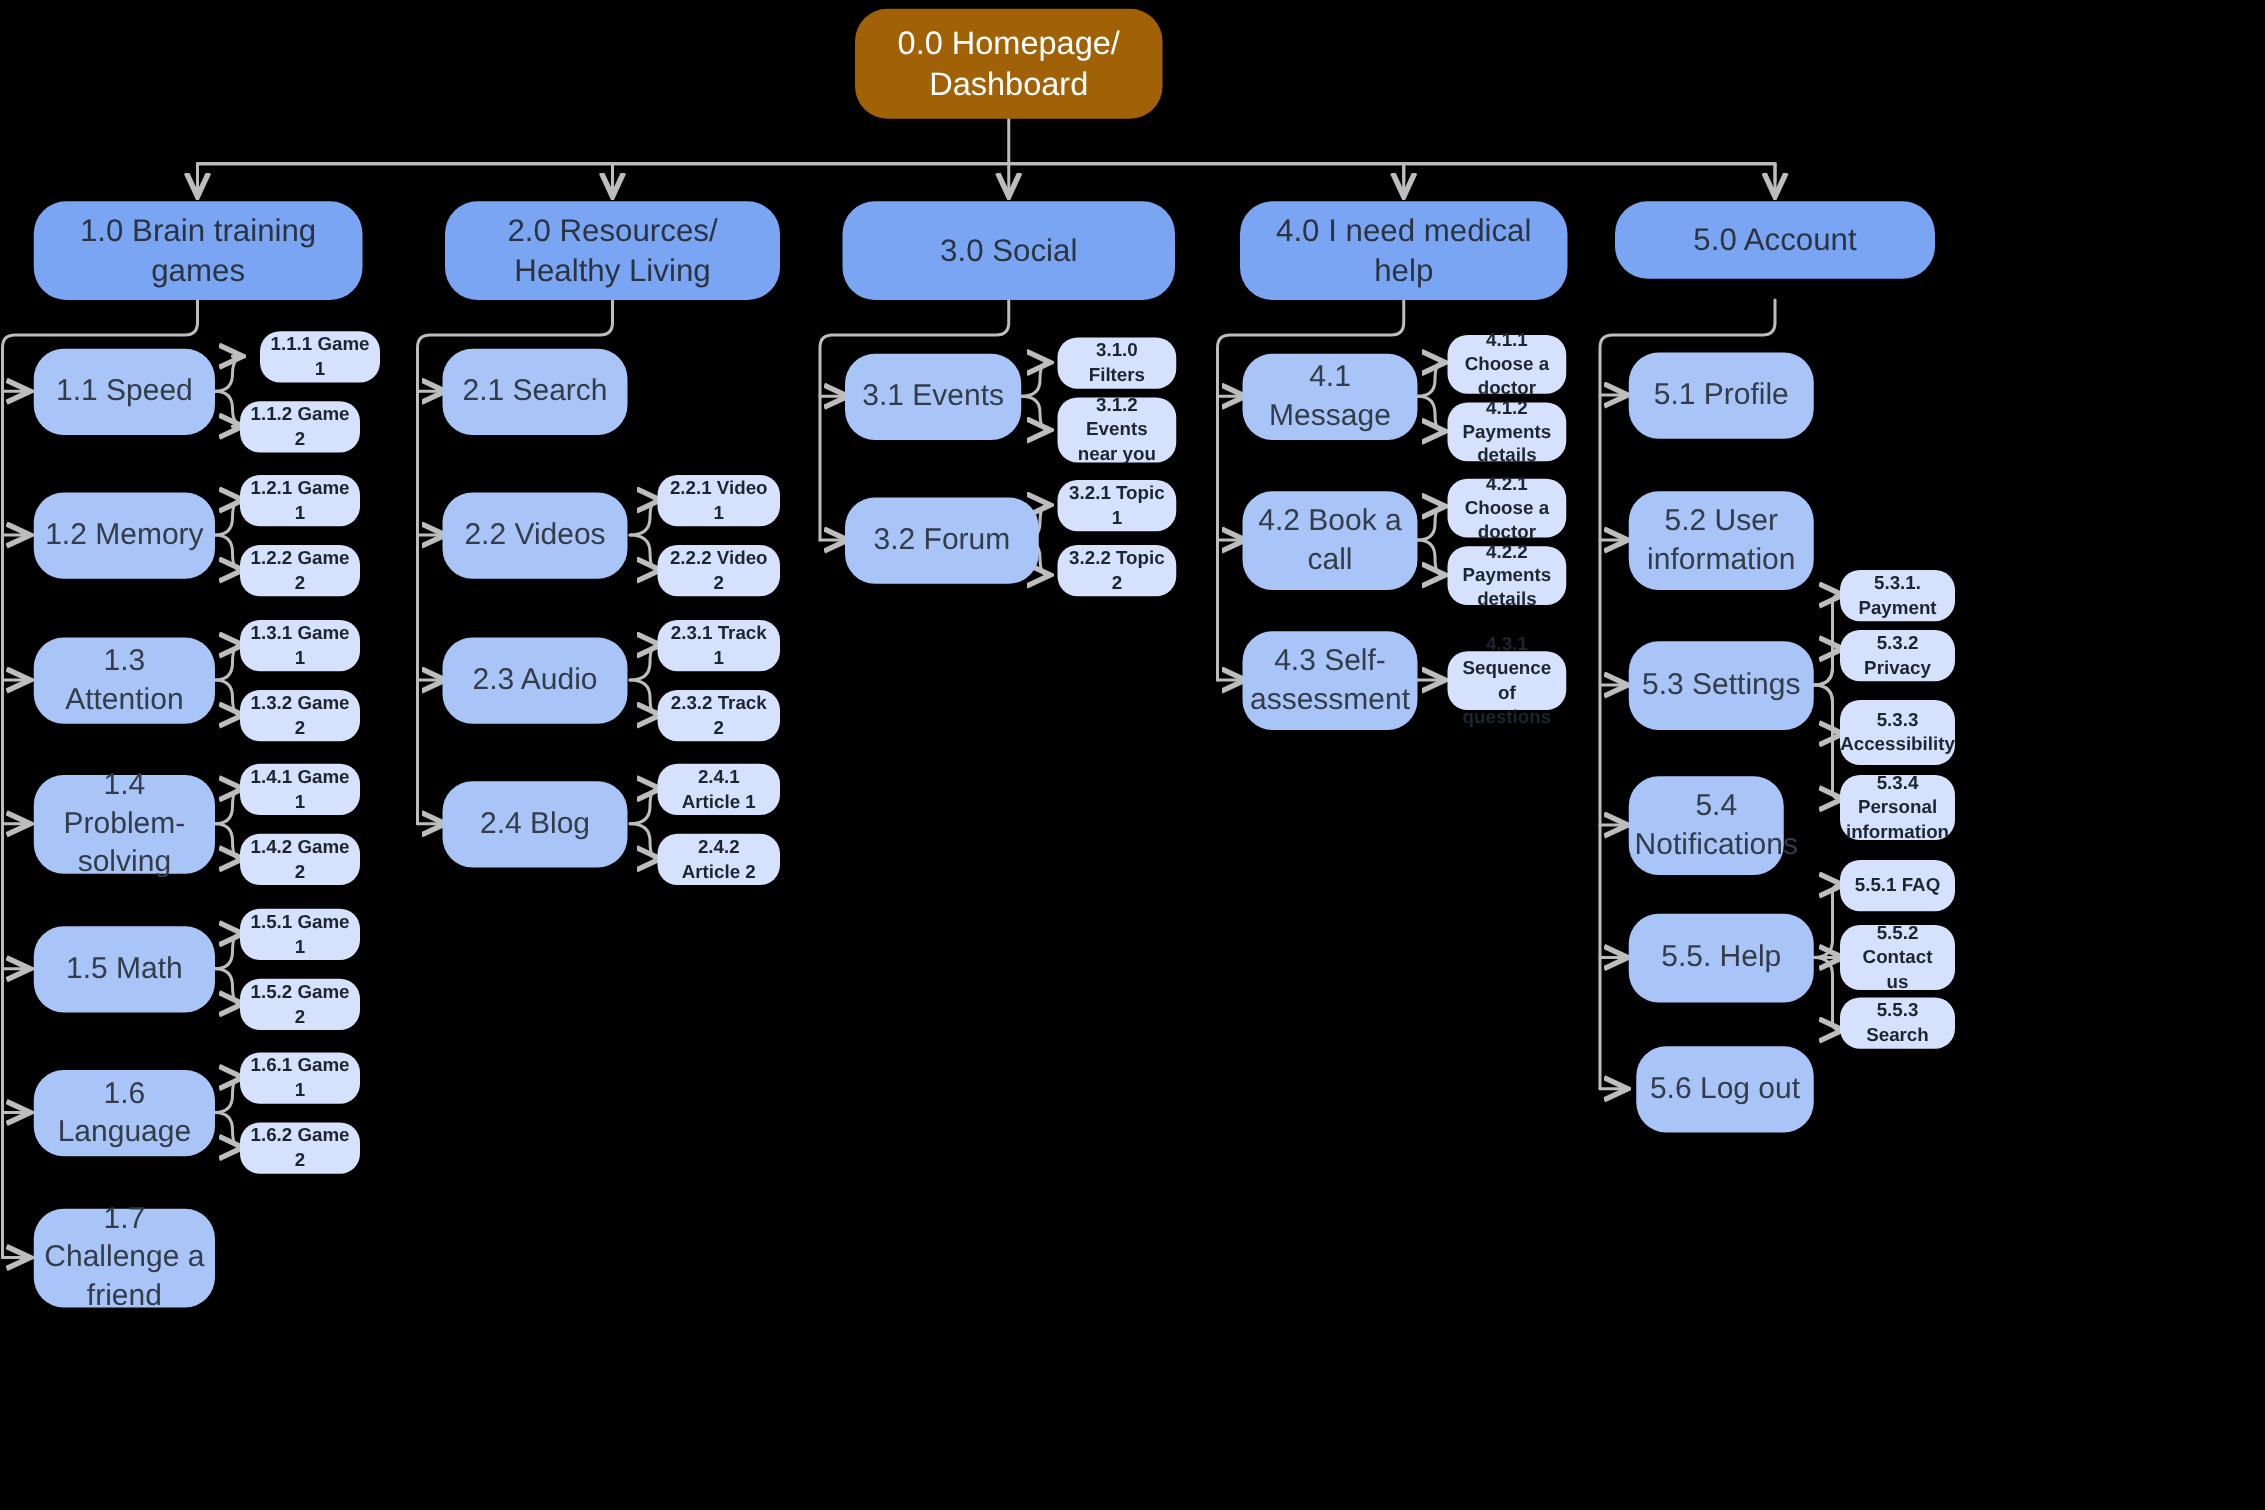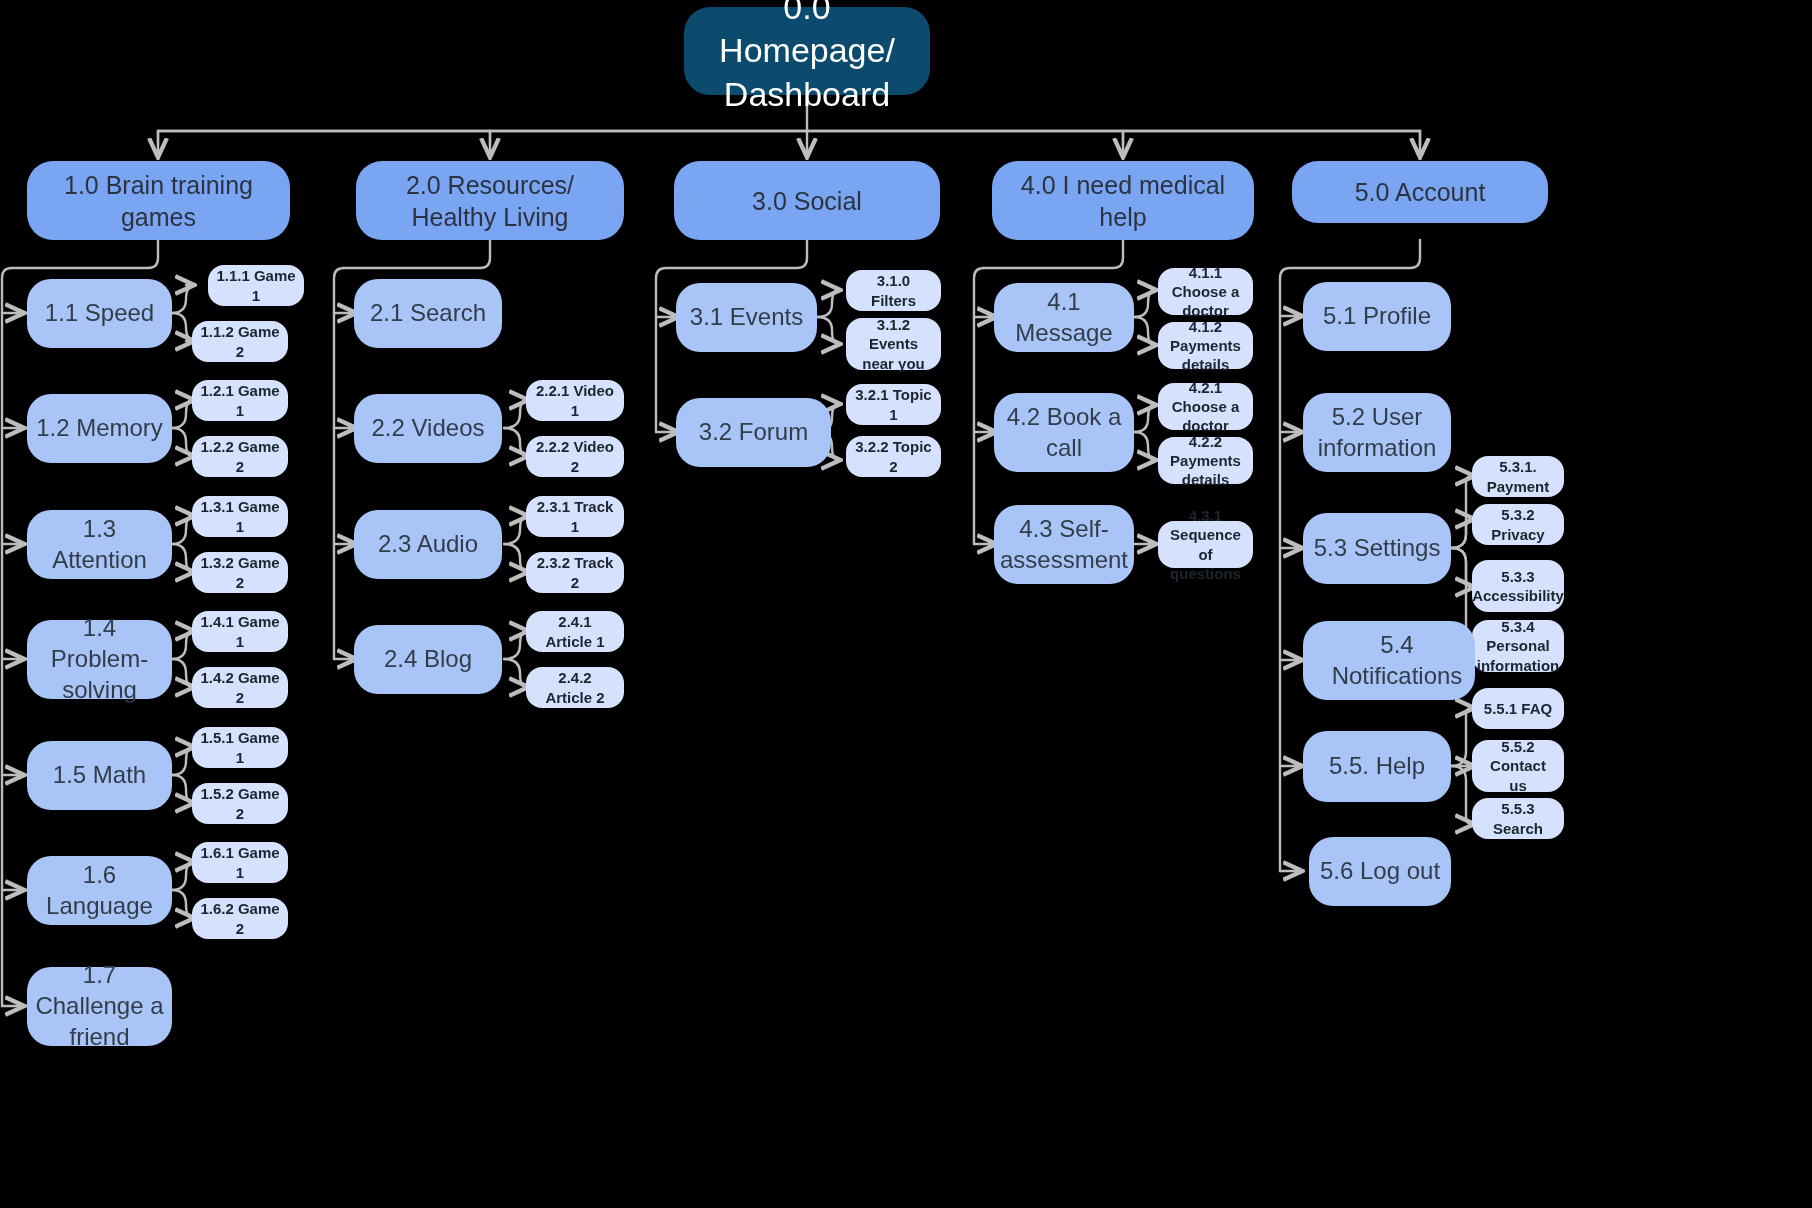--- a/index.html
+++ b/index.html
@@ -3,21 +3,21 @@
 <meta charset="utf-8">
 <style>
   html,body{margin:0;padding:0;background:#000;}
   body{width:1812px;height:1208px;position:relative;overflow:hidden;
        font-family:"Liberation Sans",sans-serif;}
   #canvas{position:absolute;left:0;top:0;width:1812px;height:1208px;}
   svg.links{position:absolute;left:0;top:0;width:1812px;height:1208px;pointer-events:none;}
   .node{position:absolute;display:flex;align-items:center;justify-content:center;
         text-align:center;box-sizing:border-box;border-radius:22px;
         color:#2b3340;line-height:1.28;padding:4px 8px;}
-  .lvl0{background:#0c4a6e;color:#ffffff;font-size:34px;border-radius:26px;}
+  .lvl0{background:#a16207;color:#ffffff;font-size:26px;border-radius:26px;}
   .lvl1{background:#7AA5F2;color:#2b3340;font-size:25px;border-radius:26px;}
   .lvl2{background:#A9C4F7;color:#333c49;font-size:24px;border-radius:24px;}
   .lvl3{background:#D6E2FD;color:#1d2530;font-size:15px;font-weight:bold;border-radius:16px;}
 </style>
 </head>
 <body>
 
 <div id="canvas">
 
   <svg class="links" viewBox="0 0 1812 1208">
@@ -190,21 +190,21 @@
   <div class="node lvl2" style="left:1303px;top:282px;width:148px;height:69px;">5.1 Profile</div>
 
   <div class="node lvl2" style="left:1303px;top:393px;width:148px;height:79px;">5.2 User information</div>
 
   <div class="node lvl2" style="left:1303px;top:513px;width:148px;height:71px;">5.3 Settings</div>
   <div class="node lvl3" style="left:1472px;top:456px;width:92px;height:41px;">5.3.1. Payment</div>
   <div class="node lvl3" style="left:1472px;top:504px;width:92px;height:41px;">5.3.2 Privacy</div>
   <div class="node lvl3" style="left:1472px;top:560px;width:92px;height:52px;">5.3.3 Accessibility</div>
   <div class="node lvl3" style="left:1472px;top:620px;width:92px;height:52px;">5.3.4 Personal information</div>
 
-  <div class="node lvl2" style="left:1303px;top:621px;width:172px;height:79px;padding-left:24px;">5.4 Notifications</div>
+  <div class="node lvl2" style="left:1303px;top:621px;width:124px;height:79px;padding-left:24px;">5.4 Notifications</div>
 
   <div class="node lvl2" style="left:1303px;top:731px;width:148px;height:71px;">5.5. Help</div>
   <div class="node lvl3" style="left:1472px;top:688px;width:92px;height:41px;">5.5.1 FAQ</div>
   <div class="node lvl3" style="left:1472px;top:740px;width:92px;height:52px;">5.5.2 Contact us</div>
   <div class="node lvl3" style="left:1472px;top:798px;width:92px;height:41px;">5.5.3 Search</div>
 
   <div class="node lvl2" style="left:1309px;top:837px;width:142px;height:69px;">5.6 Log out</div>
 
 </div>
 

